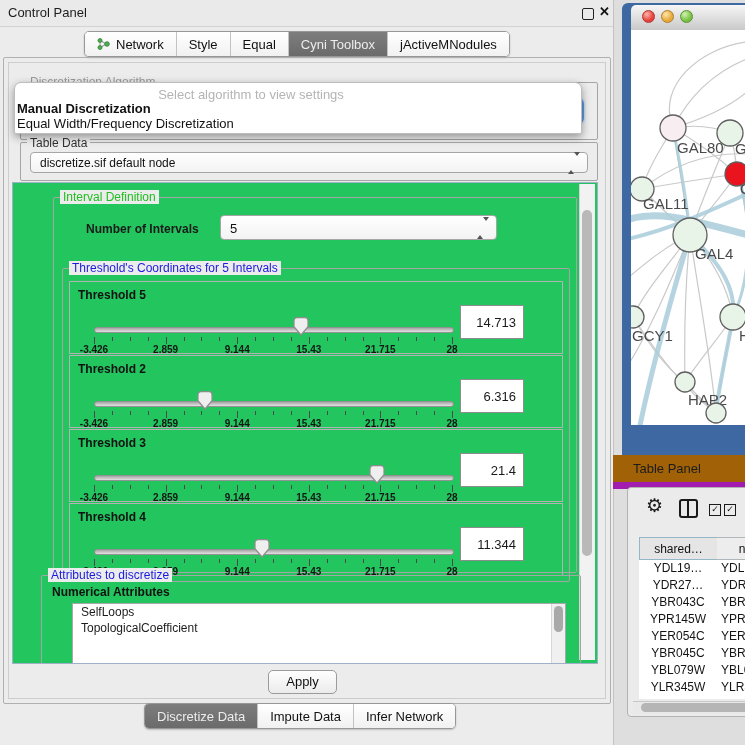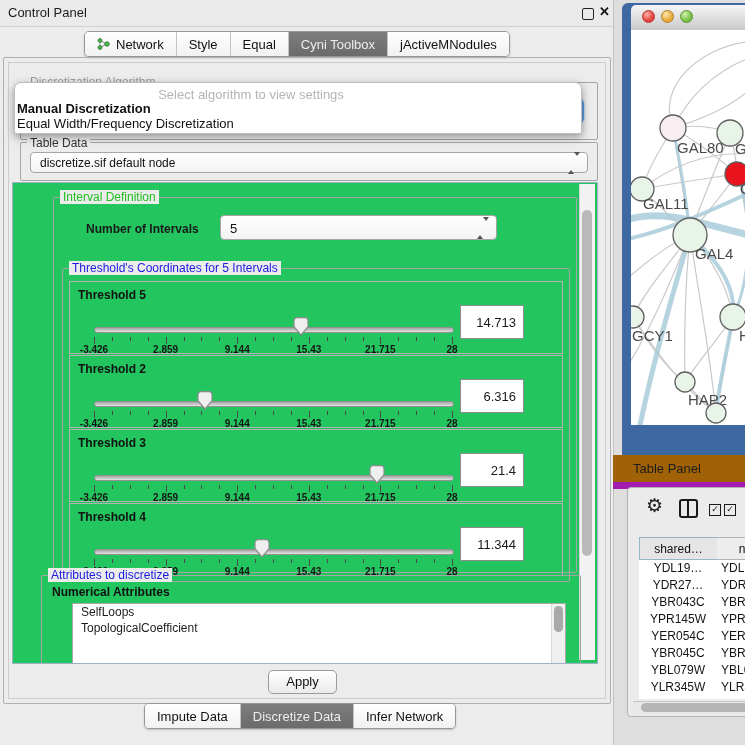--- a/index.html
+++ b/index.html
@@ -335,25 +335,25 @@
         <div class="mini-sb">
           <div class="mini-thumb"></div>
         </div>
       </div>
     </div>
   </div>
 
   <div class="apply-btn">Apply</div>
 
   <div id="bottom-tabs" class="tabbar">
-      <div class="tab">
-        <span>Impute Data</span>
-      </div>
       <div class="tab sel">
         <span>Discretize Data</span>
+      </div>
+      <div class="tab">
+        <span>Impute Data</span>
       </div>
       <div class="tab">
         <span>Infer Network</span>
       </div>
     </div>
 
   <div class="right-bg"></div>
 
   <div class="net-frame"></div>
   <div class="net-titlebar">

